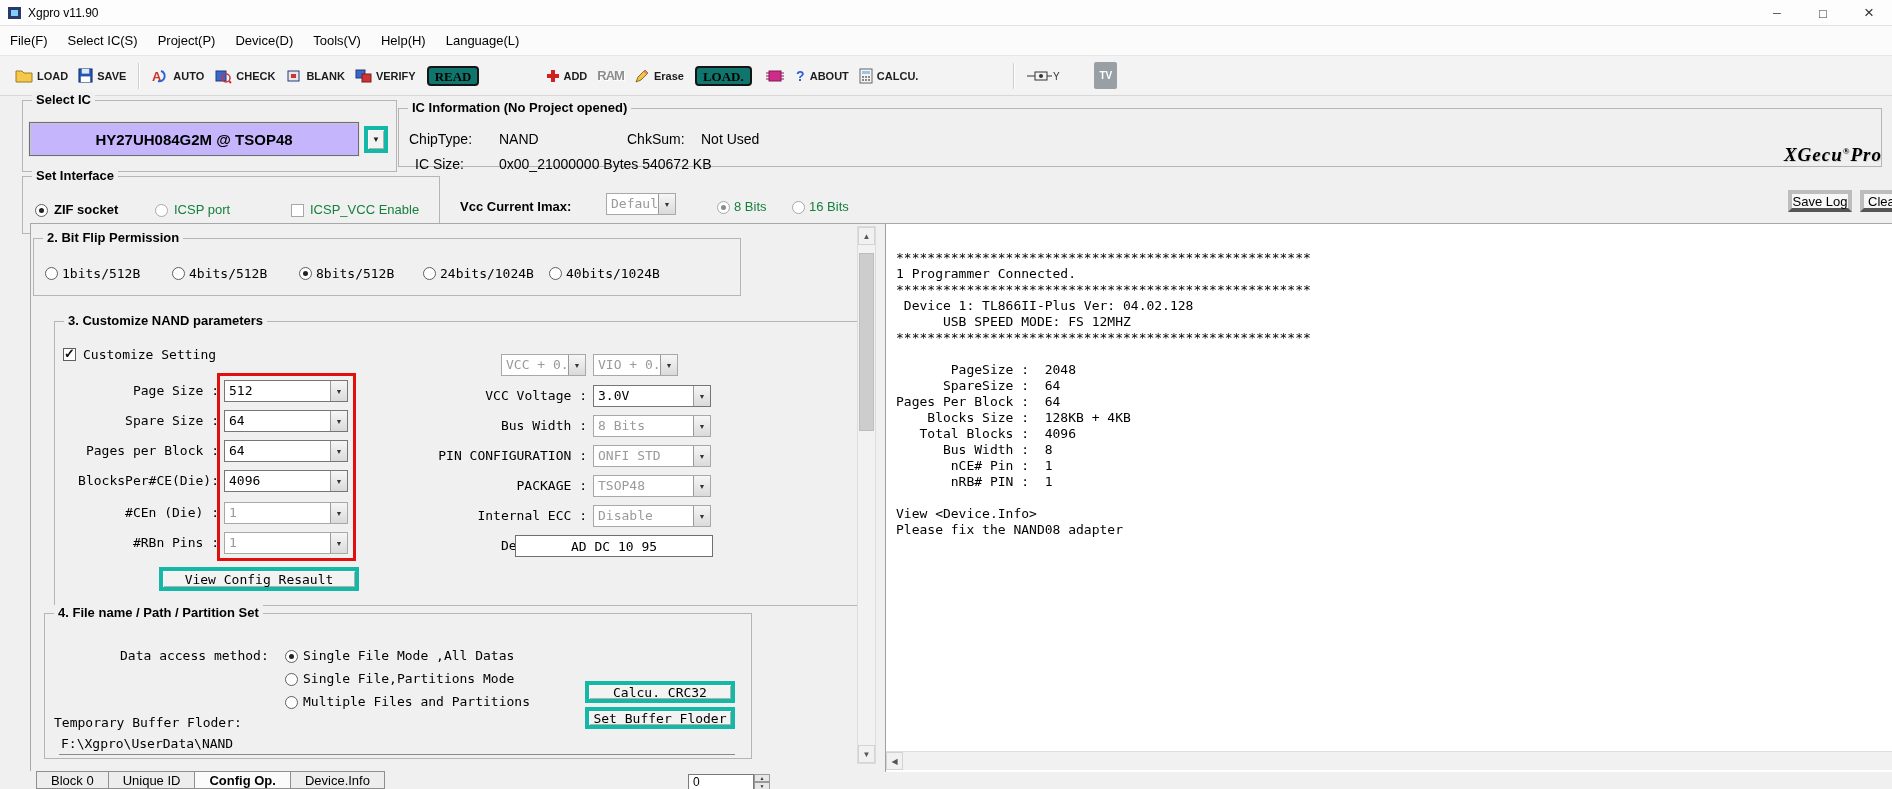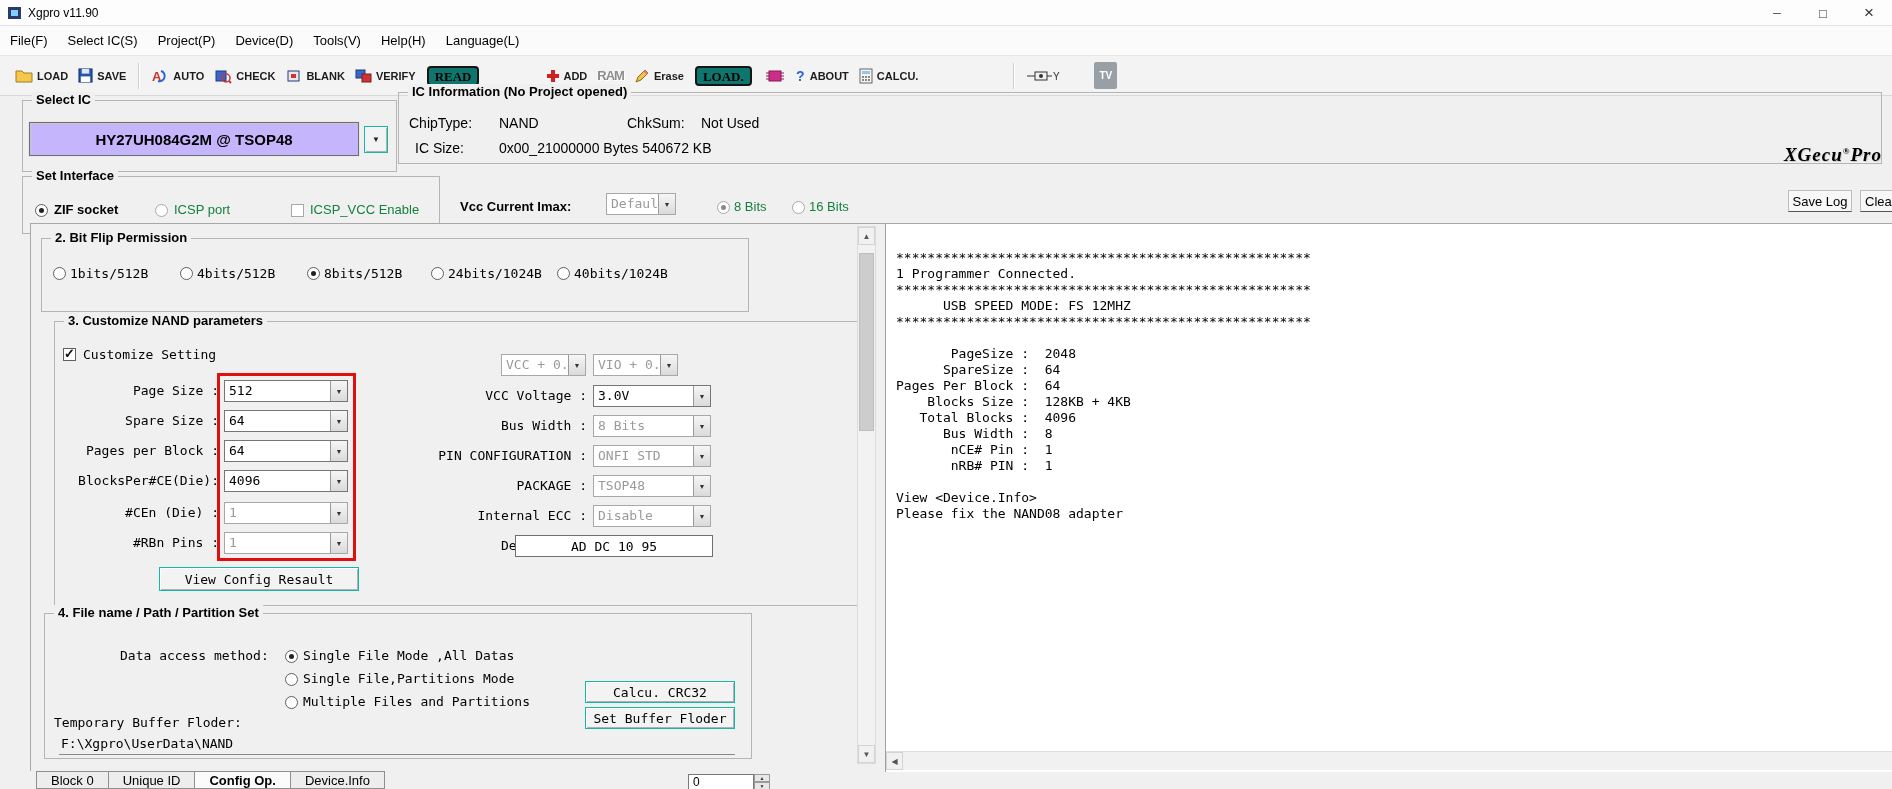--- a/index.html
+++ b/index.html
@@ -50,21 +50,21 @@
   .chk.dis { border-color:#a8a8a8; }
 
   
   .combo { position:absolute; height:22px; background:#fff; border:1px solid #767676; display:flex; }
   .combo .cv { flex:1; padding:2px 4px; font-family:"DejaVu Sans Mono",monospace; font-size:13px; white-space:nowrap; overflow:hidden; }
   .combo .ca { width:17px; border-left:1px solid #9a9a9a; background:linear-gradient(#f6f6f6,#dadada); display:flex; align-items:center; justify-content:center; }
   .combo .ca::before { content:"▼"; font-size:7px; color:#333; }
   .combo.gray .cv { color:#9a9a9a; }
   .combo.gray { border-color:#a8a8a8; }
 
-  .btn3d { position:absolute; background:#f3f3f3; border:1px solid #14b8a6; box-shadow:inset 1px 1px 0 #ffffff, inset -1px -1px 0 #b0b0b0; display:flex; align-items:center; justify-content:center; white-space:nowrap; }
+  .btn3d { position:absolute; background:#f3f3f3; border:4px solid #14b8a6; box-shadow:inset 1px 1px 0 #ffffff, inset -1px -1px 0 #b0b0b0; display:flex; align-items:center; justify-content:center; white-space:nowrap; }
 
   
   .ic-display { position:absolute; background:#c4b5fd; border:1px solid #6f6f6f; box-shadow:inset 1px 1px 2px #c9c9c9, 0 0 0 1px #e8e8e8; display:flex; align-items:center; justify-content:center; font-size:15px; font-weight:bold; }
 
   
   .brand { position:absolute; font-family:"Liberation Serif",serif; font-style:italic; font-weight:bold; font-size:19px; letter-spacing:1px; text-shadow:1px 1px 0 #cfcfcf; white-space:nowrap; }
   .brand sup { font-size:9px; }
 
   
   .main { position:absolute; left:30px; top:223px; width:1862px; height:548px; background:#f0f0f0; border-top:1px solid #a8a8a8; border-left:1px solid #a8a8a8; }
@@ -234,21 +234,21 @@
 </div>
 
 <div class="group" style="left:22px;top:100px;width:375px;height:72px">
   <span class="gtitle">Select IC</span>
   <div class="ic-display" style="left:6px;top:21px;width:330px;height:34px">HY27UH084G2M @ TSOP48</div>
   <div class="btn3d" style="left:341px;top:25px;width:24px;height:27px">
     <span style="font-size:8px;color:#222" class="down"></span>
   </div>
 </div>
 
-<div class="group" style="left:398px;top:92px;width:1484px;height:72px">
+<div class="group" style="left:398px;top:108px;width:1484px;height:59px">
   <span class="gtitle">IC Information (No Project opened)</span>
   <span class="plabel sans14" style="left:10px;top:22px">ChipType:</span>
   <span class="plabel sans14" style="left:100px;top:22px">NAND</span>
   <span class="plabel sans14" style="left:228px;top:22px">ChkSum:</span>
   <span class="plabel sans14" style="left:302px;top:22px">Not Used</span>
   <span class="plabel sans14" style="left:16px;top:47px">IC Size:</span>
   <span class="plabel sans14" style="left:100px;top:47px">0x00_21000000 Bytes 540672 KB</span>
 </div>
 
 <div class="brand" style="left:1735px;top:144px;width:147px;text-align:right">
@@ -272,21 +272,21 @@
 <span class="radio dis sel" style="left:717px;top:201px"></span>
 <span class="plabel sans13 dim" style="left:734px;top:199px">8 Bits</span>
 <span class="radio dis" style="left:792px;top:201px"></span>
 <span class="plabel sans13 dim" style="left:809px;top:199px">16 Bits</span>
 
 <div class="btn3d" style="left:1788px;top:190px;width:64px;height:22px;font-size:13px;background:#f7f7f7;box-shadow:none;border-color:#bdbdbd;border-bottom-color:#555">Save Log</div>
 <div class="btn3d" style="left:1860px;top:190px;width:40px;height:22px;font-size:13px;background:#f7f7f7;box-shadow:none;border-color:#bdbdbd;border-bottom-color:#555;justify-content:flex-start;padding-left:4px">Clea</div>
 
 <div class="main">
 
-  <div class="group" style="left:10px;top:14px;width:708px;height:74px">
+  <div class="group" style="left:2px;top:14px;width:708px;height:58px">
     <span class="gtitle">2. Bit Flip Permission</span>
     <span class="radio" style="left:11px;top:28px"></span>
     <span class="plabel mono" style="left:28px;top:27px">1bits/512B</span>
     <span class="radio" style="left:138px;top:28px"></span>
     <span class="plabel mono" style="left:155px;top:27px">4bits/512B</span>
     <span class="radio sel" style="left:265px;top:28px"></span>
     <span class="plabel mono" style="left:282px;top:27px">8bits/512B</span>
     <span class="radio" style="left:389px;top:28px"></span>
     <span class="plabel mono" style="left:406px;top:27px">24bits/1024B</span>
     <span class="radio" style="left:515px;top:28px"></span>
@@ -393,20 +393,21 @@
     <span class="sarrow up" style="left:0;top:0"></span>
     <div class="sthumb" style="top:26px;height:178px"></div>
     <span class="sarrow down" style="left:0;top:518px"></span>
   </div>
 
   <div class="log-panel">
     <div class="log-text">
       <div class="log-line">*****************************************************</div>
       <div class="log-line">1 Programmer Connected.</div>
       <div class="log-line">*****************************************************</div>
+      <div class="log-line"> Device 1: TL866II-Plus Ver: 04.02.128</div>
       <div class="log-line">      USB SPEED MODE: FS 12MHZ</div>
       <div class="log-line">*****************************************************</div>
       <div class="log-line"></div>
       <div class="log-line">       PageSize :  2048</div>
       <div class="log-line">      SpareSize :  64</div>
       <div class="log-line">Pages Per Block :  64</div>
       <div class="log-line">    Blocks Size :  128KB + 4KB</div>
       <div class="log-line">   Total Blocks :  4096</div>
       <div class="log-line">      Bus Width :  8</div>
       <div class="log-line">       nCE# Pin :  1</div>

